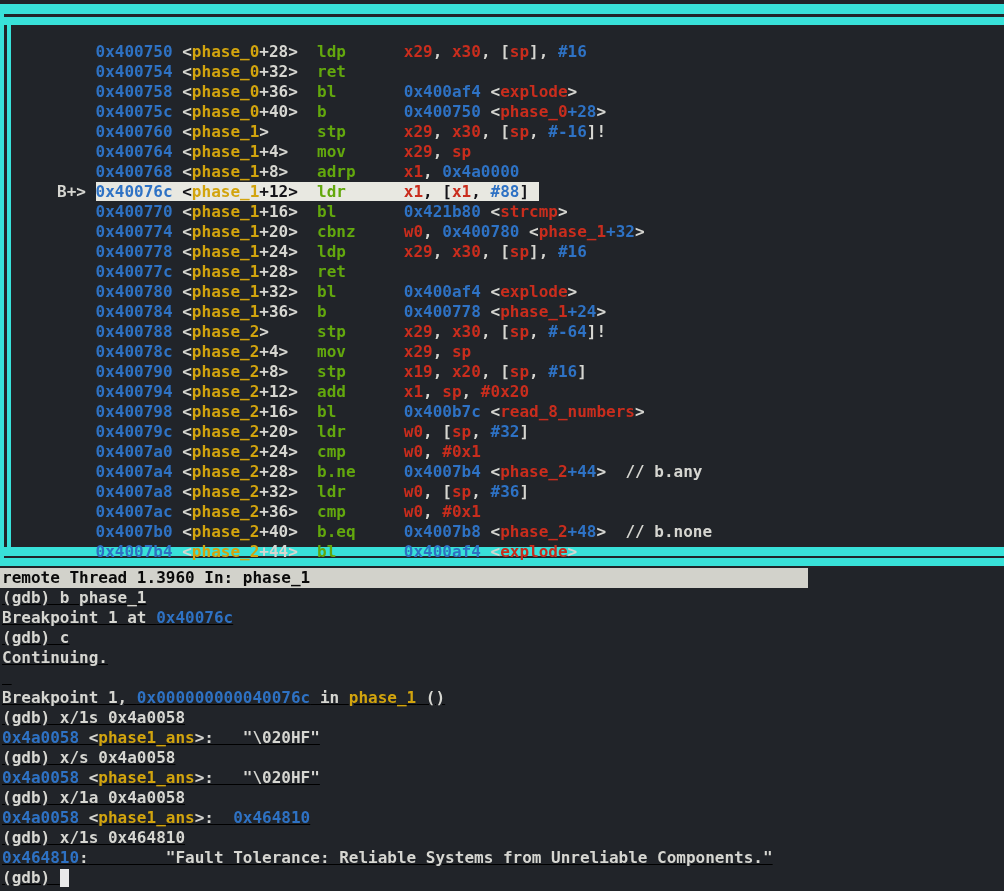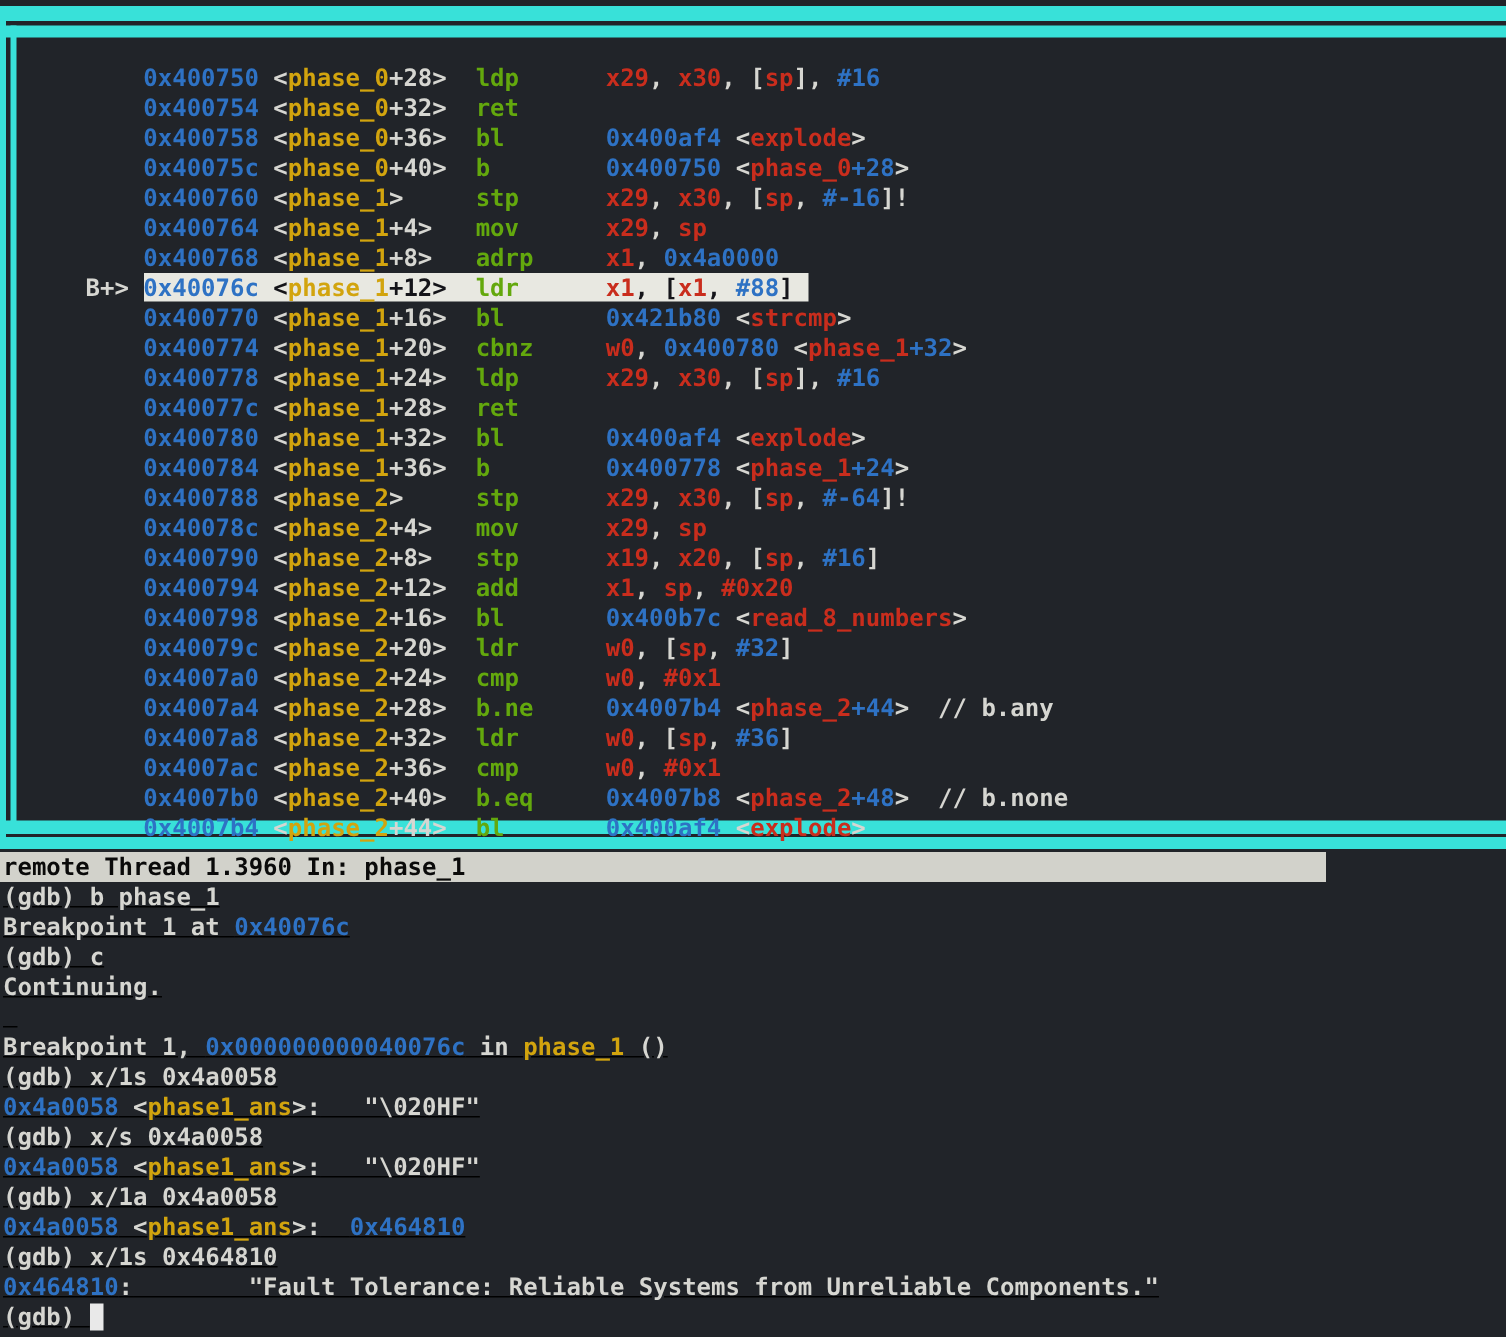--- a/index.html
+++ b/index.html
@@ -19,21 +19,21 @@
   .stripe{position:absolute;background:var(--cyan);}
   #band-outer-top{top:4px;height:10px;}
   #band-inner-top{top:17px;height:8px;}
   #band-inner-bottom{top:547px;height:9px;}
   #band-outer-bottom{top:558px;height:8px;}
   #stripe-outer-left{left:0;top:4px;width:4px;height:562px;}
   #stripe-inner-left{left:7px;top:17px;width:4px;height:539px;}
   #disasm{position:absolute;left:11px;top:42px;white-space:pre;margin-left:46px;}
   .dline{height:20px;}
   #status-bar{
-    position:absolute;left:0;top:568px;width:884px;height:20px;
+    position:absolute;left:0;top:568px;width:808px;height:20px;
     background:var(--statusbg);color:var(--statusfg);
     padding-left:2px;white-space:pre;
   }
   #console{position:absolute;left:2px;top:588px;white-space:pre;text-decoration:underline;}
   .cline{height:20px;}
   .c-p{color:var(--p);} .c-b{color:var(--b);} .c-y{color:var(--y);}
   .c-g{color:var(--g);} .c-r{color:var(--r);}
   .hl{background:var(--hlbg);}
   .hl .c-p{color:var(--hlp);}
   .cursor{

